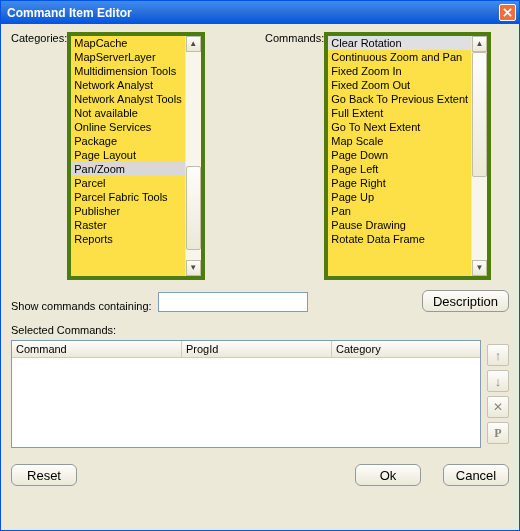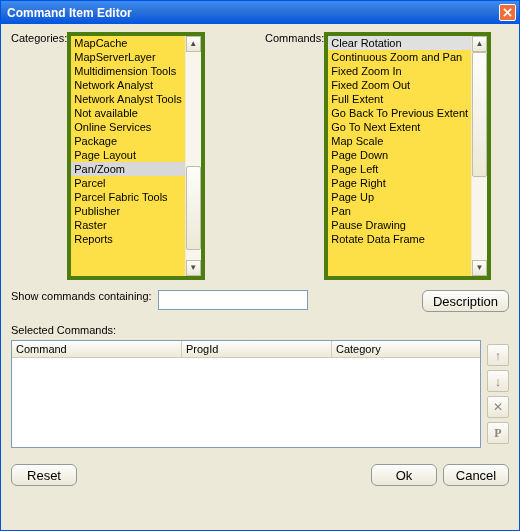--- a/index.html
+++ b/index.html
@@ -14,37 +14,37 @@
 .col-label { margin-bottom: 3px; color: #000; }
 .listbox-wrap { position: relative; height: 248px; border: 4px solid #4d7c0f; background: #fde047; display: flex; }
 .listbox { flex: 1; overflow-y: hidden; overflow-x: hidden; }
 .list-item { padding: 1px 3px; cursor: default; white-space: nowrap; }
 .list-item.sel { background: #d8d8d8; }
 .list-item.hl { background: #e0e0e0; }
 .scrollbar { width: 16px; background: #f0eee2; border-left: 1px solid #ece9d8; display: flex; flex-direction: column; }
 .sb-btn { height: 16px; background: linear-gradient(#fdfdfb,#ece9d8); border: 1px solid #c0bda8; display: flex; align-items: center; justify-content: center; cursor: pointer; }
 .sb-track { flex: 1; background: #f7f5ec; position: relative; }
 .sb-thumb { position: absolute; left: 0; right: 0; background: linear-gradient(#fdfdfb,#ece9d8); border: 1px solid #c0bda8; border-radius: 2px; }
-.mid-row { display: flex; align-items: flex-start; margin-top: 10px; gap: 6px; }
+.mid-row { display: flex; align-items: flex-end; margin-top: 10px; gap: 6px; }
 .mid-row label { white-space: nowrap; }
 .text-input { flex: 0 0 150px; height: 20px; border: 1px solid #7f9db9; background: #fff; padding: 0 3px; }
 .spacer { flex: 1; }
 .btn { height: 22px; min-width: 66px; padding: 0 10px; background: linear-gradient(#fdfdfb,#ece9d8); border: 1px solid #919b9c; border-radius: 6px; cursor: pointer; font-size: 13px; display: inline-flex; align-items: center; justify-content: center; }
 .sel-label { margin-top: 12px; display: block; }
 .sel-area { display: flex; gap: 6px; margin-top: 4px; align-items: flex-start; }
 .grid-wrap { flex: 1; border: 1px solid #7f9db9; background: #fff; height: 108px; overflow: hidden; }
 .grid-header { display: flex; background: linear-gradient(#fdfdfb,#ece9d8); border-bottom: 1px solid #cfcbbd; }
 .grid-col { padding: 2px 4px; border-right: 1px solid #cfcbbd; font-size: 11px; color: #000; cursor: pointer; }
 .grid-col.c1 { width: 170px; }
 .grid-col.c2 { width: 150px; }
 .grid-col.c3 { flex: 1; border-right: none; }
 .grid-body { height: 100px; }
 .side-btns { display: flex; flex-direction: column; gap: 4px; margin-top: 4px; }
 .icon-btn { width: 22px; height: 22px; background: linear-gradient(#fdfdfb,#ece9d8); border: 1px solid #c5c2b3; border-radius: 2px; display: flex; align-items: center; justify-content: center; cursor: pointer; color: #8a887b; }
-.bottom-row { display: flex; margin-top: 16px; gap: 6px; }
+.bottom-row { display: flex; margin-top: 16px; gap: 22px; }
 .arrow { font-size: 8px; color: #4a4a4a; line-height: 1; }
 </style>
 </head>
 <body>
 
 <div class="titlebar">
   <span class="titlebar-title">Command Item Editor</span>
   <div class="close-btn">
     <svg viewBox="0 0 10 10">
         <path d="M1 1 L9 9 M9 1 L1 9" stroke="#fff" stroke-width="2"></path>
@@ -88,22 +88,22 @@
       </div>
     </div>
     <div class="col">
       <span class="col-label">Commands:</span>
       <div class="listbox-wrap">
         <div class="listbox" id="cmd-list">
             <div class="list-item hl">Clear Rotation</div>
             <div class="list-item">Continuous Zoom and Pan</div>
             <div class="list-item">Fixed Zoom In</div>
             <div class="list-item">Fixed Zoom Out</div>
+            <div class="list-item">Go Back To Previous Extent</div>
             <div class="list-item">Full Extent</div>
-            <div class="list-item">Go Back To Previous Extent</div>
             <div class="list-item">Go To Next Extent</div>
             <div class="list-item">Map Scale</div>
             <div class="list-item">Page Down</div>
             <div class="list-item">Page Left</div>
             <div class="list-item">Page Right</div>
             <div class="list-item">Page Up</div>
             <div class="list-item">Pan</div>
             <div class="list-item">Pause Drawing</div>
             <div class="list-item">Rotate Data Frame</div>
           </div>

